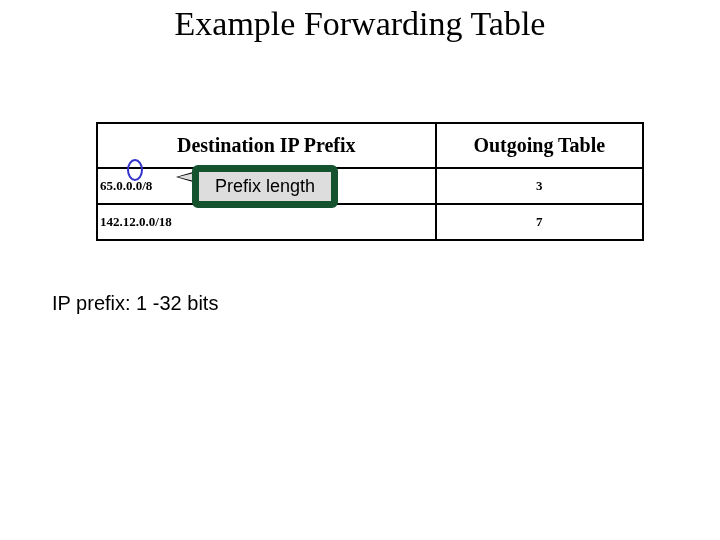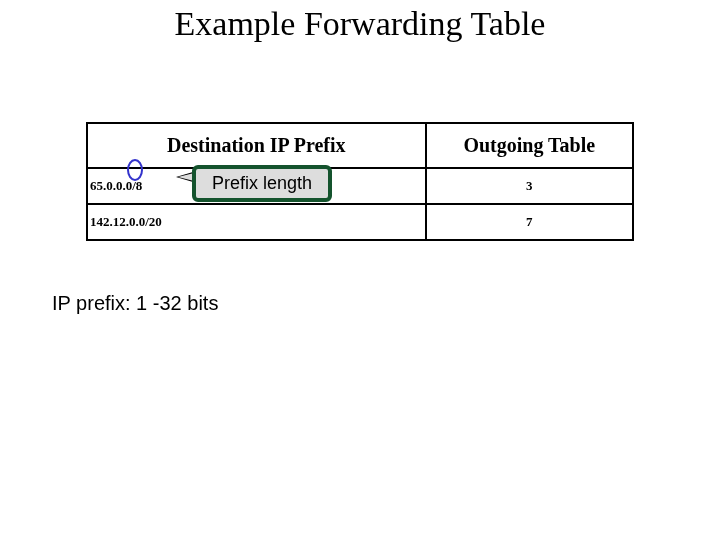--- a/index.html
+++ b/index.html
@@ -12,21 +12,21 @@
     }
     .title {
       text-align: center;
       font-size: 34px;
       padding-top: 5px;
       font-weight: normal;
     }
     .table-wrap {
       position: absolute;
       top: 122px;
-      left: 86px;
+      left: 96px;
       width: 548px;
     }
     table {
       width: 100%;
       border-collapse: collapse;
     }
     th, td {
       border: 2px solid #000;
     }
     th {
@@ -59,21 +59,21 @@
       height: 22px;
       left: 127px;
       top: 159px;
       pointer-events: none;
     }
     .callout {
       position: absolute;
       left: 192px;
       top: 165px;
       background: #ddd;
-      border: 4px solid #14532d;
+      border: 7px solid #14532d;
       border-radius: 6px;
       font-family: Arial, sans-serif;
       font-size: 18px;
       padding: 4px 16px;
     }
     .callout-tail {
       position: absolute;
       left: 176px;
       top: 172px;
       width: 0; height: 0;
@@ -110,21 +110,21 @@
         <th class="col-prefix">Destination IP Prefix</th>
         <th class="col-port">Outgoing Table</th>
       </tr>
     </thead>
     <tbody>
       <tr>
         <td class="prefix-cell">65.0.0.0/8</td>
         <td class="port-cell">3</td>
       </tr>
       <tr>
-        <td class="prefix-cell">142.12.0.0/20</td>
+        <td class="prefix-cell">142.12.0.0/18</td>
         <td class="port-cell">7</td>
       </tr>
     </tbody>
   </table>
 </div>
 
 <div class="circle-annot"></div>
 <div class="callout-tail"></div>
 <div class="callout-tail-inner"></div>
 <div class="callout">Prefix length</div>

